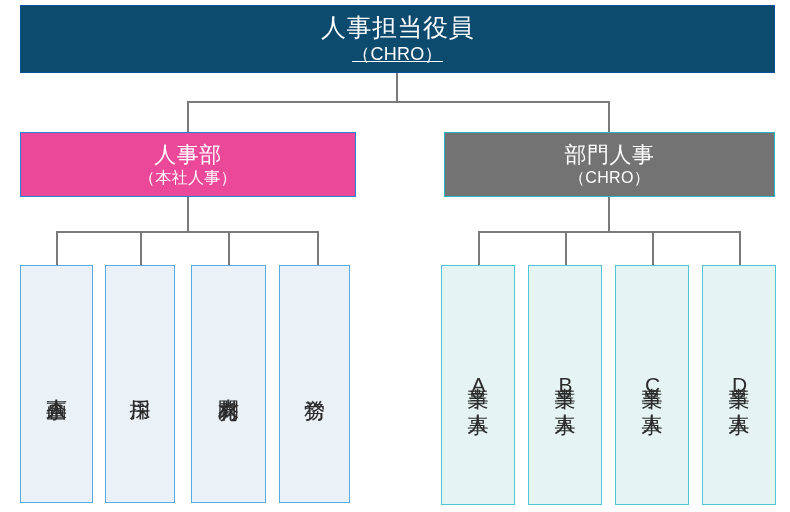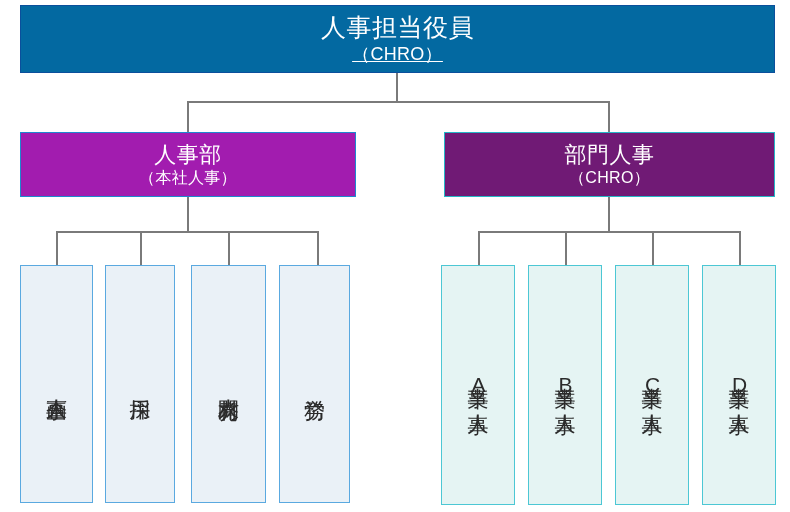--- a/index.html
+++ b/index.html
@@ -27,21 +27,21 @@
     box-sizing: border-box;
     display: flex;
     flex-direction: column;
     align-items: center;
     justify-content: center;
     text-align: center;
   }
 
   
   .node-tier1 {
-    background: #0369a1;
+    background: #0c4a6e;
     color: #ffffff;
     border: 1px solid #0b4f9c;
   }
   .node-tier1 .node-title {
     font-size: 25px;
     line-height: 1.15;
     letter-spacing: 0.5px;
   }
   .node-tier1 .node-sub {
     font-size: 18px;
@@ -49,22 +49,22 @@
     margin-top: 2px;
     letter-spacing: 0.3px;
     text-decoration: underline;
   }
 
   
   .node-tier2 {
     color: #ffffff;
     border: 1px solid rgba(0,0,0,0.12);
   }
-  .node-tier2.blue  { background: #a21caf; border-color: #1e87cf; }
-  .node-tier2.teal  { background: #701a75; border-color: #25b6c6; }
+  .node-tier2.blue  { background: #ec4899; border-color: #1e87cf; }
+  .node-tier2.teal  { background: #737373; border-color: #25b6c6; }
   .node-tier2 .node-title {
     font-size: 22px;
     line-height: 1.15;
     letter-spacing: 0.5px;
   }
   .node-tier2 .node-sub {
     font-size: 16px;
     line-height: 1.2;
     margin-top: 1px;
     letter-spacing: 0.3px;

